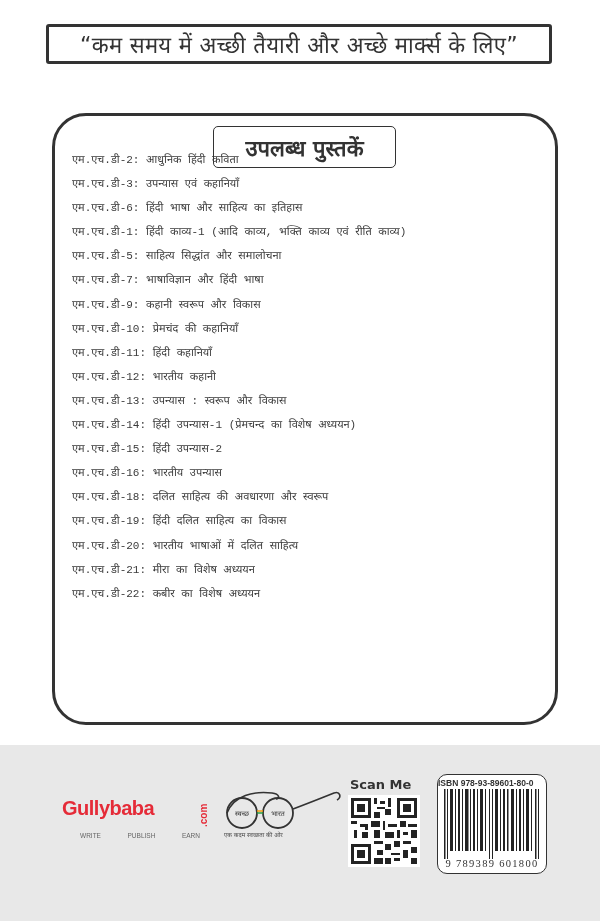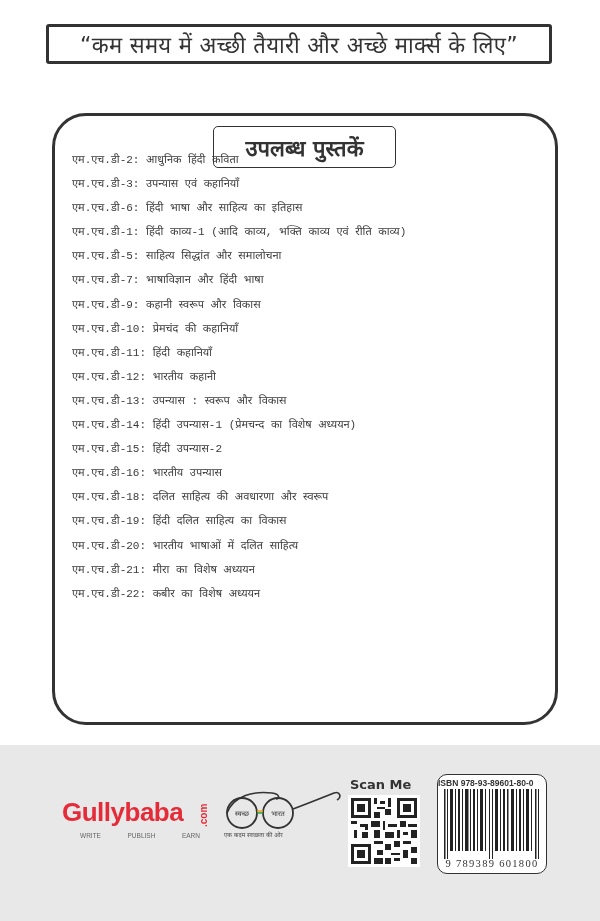--- a/index.html
+++ b/index.html
@@ -32,21 +32,21 @@
   .book-item {
     height: 24.1px; line-height: 24px; font-size: 11px; color: #3a3a3a;
     white-space: nowrap; font-family: Liberation Mono, monospace;
   }
   .footer {
     position: absolute; left: 0; top: 745px; width: 600px; height: 176px; background: #e8e8e8;
   }
   .logo { position: absolute; left: 62px; top: 52px; width: 150px; height: 50px; }
   .logo-word {
     position: absolute; left: 0; top: 0; font-family: "Liberation Sans", sans-serif;
-    font-weight: bold; font-size: 26px; color: #e52b38; letter-spacing: -0.5px;
+    font-weight: bold; font-size: 20px; color: #e52b38; letter-spacing: -0.5px;
   }
   .logo-com {
     position: absolute; left: 136px; top: 2px; font-family: "Liberation Sans", sans-serif;
     font-weight: bold; font-size: 10px; color: #e52b38; transform: rotate(-90deg);
     transform-origin: left top; top: 30px;
   }
   .logo-tags {
     position: absolute; left: 18px; top: 35px; width: 120px; display: flex; justify-content: space-between;
     font-family: "Liberation Sans", sans-serif; font-size: 6.5px; color: #666666;
   }

